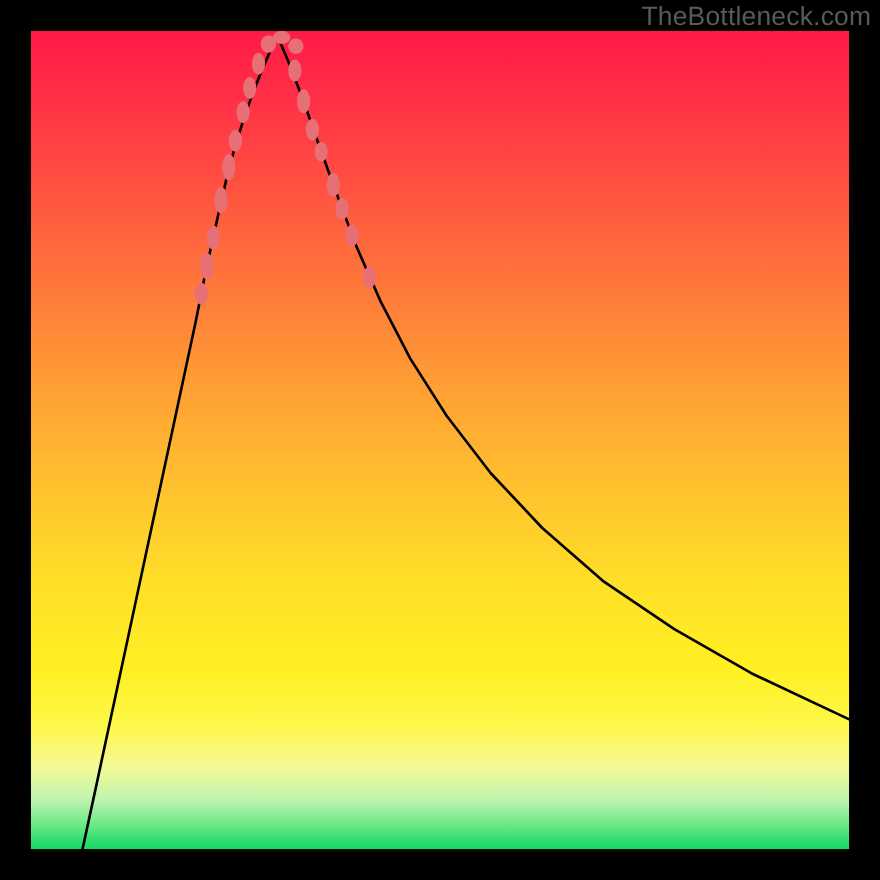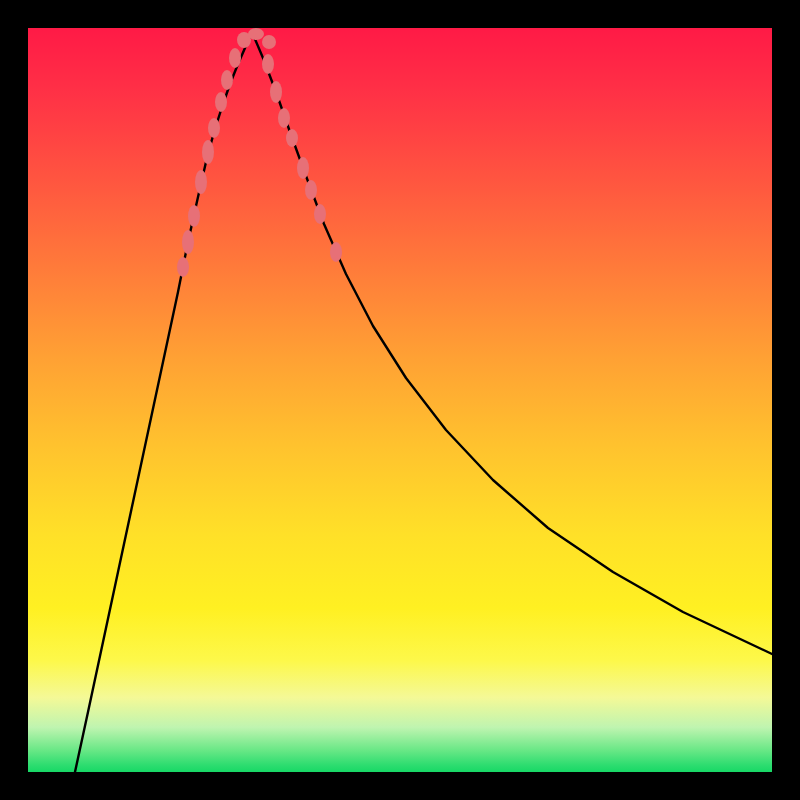--- a/index.html
+++ b/index.html
@@ -87,13 +87,14 @@
         <ellipse cx="240" cy="36" rx="6" ry="10" fill="#e77077"></ellipse>
         <ellipse cx="248" cy="64" rx="6" ry="11" fill="#e77077"></ellipse>
         <ellipse cx="256" cy="90" rx="6" ry="10" fill="#e77077"></ellipse>
         <ellipse cx="264" cy="110" rx="6" ry="9" fill="#e77077"></ellipse>
         <ellipse cx="275" cy="140" rx="6" ry="11" fill="#e77077"></ellipse>
         <ellipse cx="283" cy="162" rx="6" ry="10" fill="#e77077"></ellipse>
         <ellipse cx="292" cy="186" rx="6" ry="10" fill="#e77077"></ellipse>
         <ellipse cx="308" cy="224" rx="6" ry="10" fill="#e77077"></ellipse>
       </svg>
   </div>
+  <div class="watermark">TheBottleneck.com</div>
 </div>
 
 </body></html>

